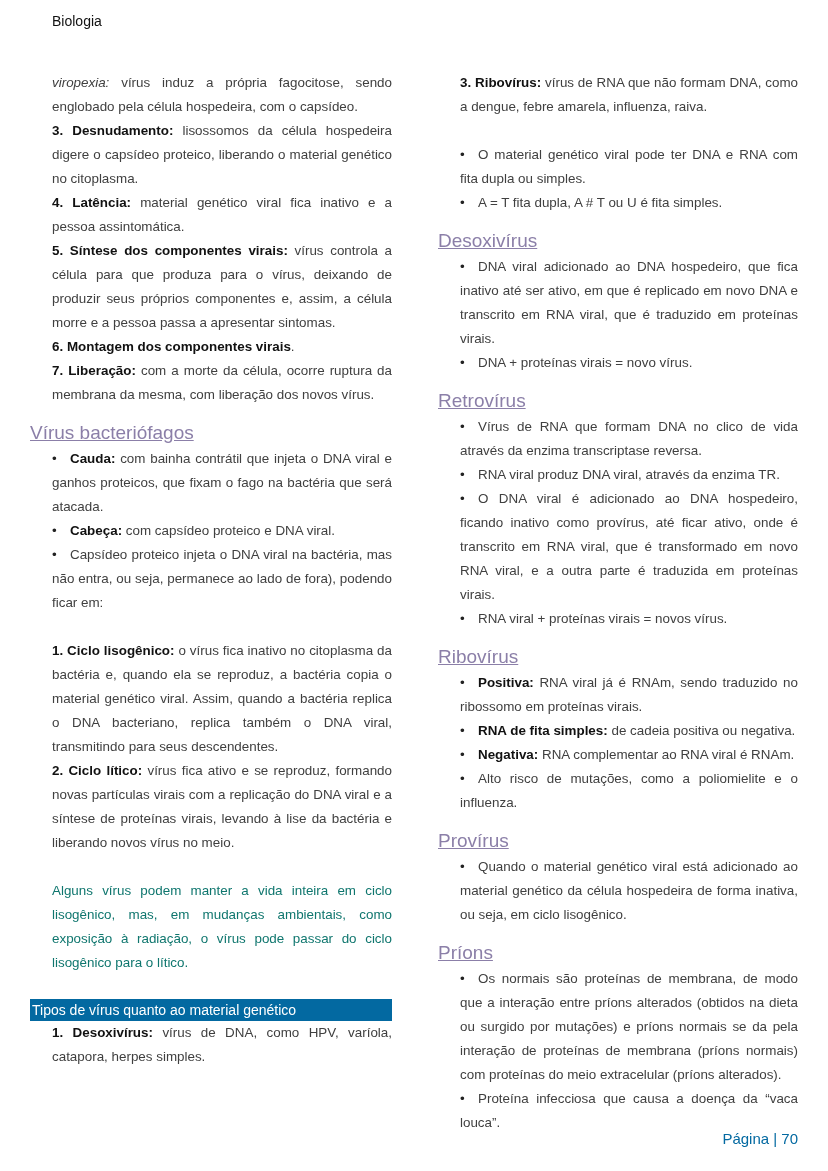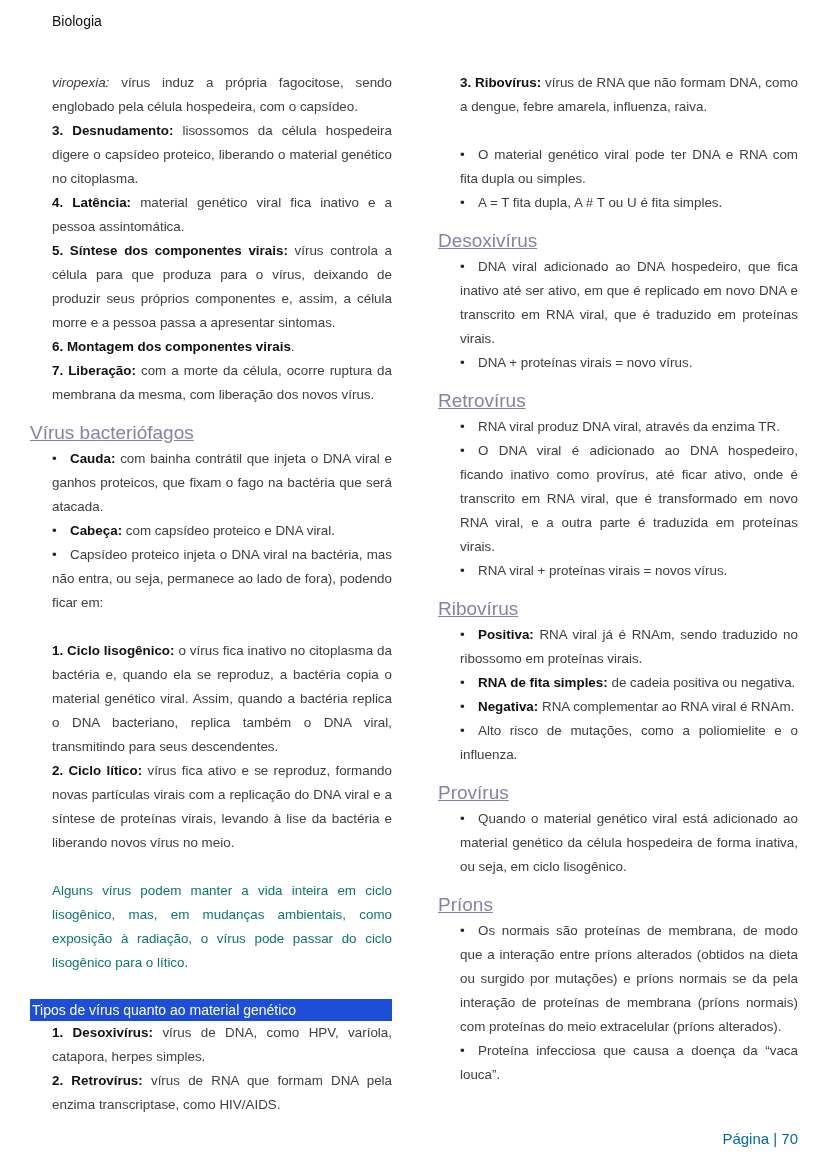--- a/index.html
+++ b/index.html
@@ -5,21 +5,21 @@
   html,body{margin:0;padding:0;background:#fff;}
   body{width:828px;height:1171px;position:relative;overflow:hidden;font-family:"Liberation Sans",sans-serif;color:#404040;font-size:13.4px;}
   .col{position:absolute;top:0;margin-top:36px;}
   .left{left:30px;width:362px;}
   .right{left:438px;width:360px;}
   .hdr{position:absolute;left:52px;top:13px;font-size:14px;color:#111;}
   p{margin:0;line-height:24px;text-align:justify;}
   .ind{padding-left:22px;}
   b{color:#111;font-weight:bold;}
   h2{font-weight:normal;color:#8b7fa8;font-size:19px;margin:0;line-height:28px;text-decoration:underline;}
-  .bar{background:#1d4ed8;color:#fff;font-size:14px;line-height:22px;padding-left:2px;width:360px;}
+  .bar{background:#0369a1;color:#fff;font-size:14px;line-height:22px;padding-left:2px;width:360px;}
   .bul::before{content:"•";display:inline-block;width:18px;color:#222;}
   .foot{position:absolute;right:30px;top:1130px;font-size:15px;color:#0369a1;}
 </style>
 </head>
 <body>
 
 <div class="hdr">Biologia</div>
 
 <div class="col left" style="top:35px">
   <div class="ind">
@@ -35,37 +35,37 @@
     <p class="bul"><b>Cauda:</b><span> com bainha contrátil que injeta o DNA viral e ganhos proteicos, que fixam o fago na bactéria que será atacada.</span></p>
     <p class="bul"><b>Cabeça:</b><span> com capsídeo proteico e DNA viral.</span></p>
     <p class="bul"><span>Capsídeo proteico injeta o DNA viral na bactéria, mas não entra, ou seja, permanece ao lado de fora), podendo ficar em:</span></p>
     <p style="margin-top:24px"><b>1. Ciclo lisogênico:</b><span> o vírus fica inativo no citoplasma da bactéria e, quando ela se reproduz, a bactéria copia o material genético viral. Assim, quando a bactéria replica o DNA bacteriano, replica também o DNA viral, transmitindo para seus descendentes.</span></p>
     <p><b>2. Ciclo lítico:</b><span> vírus fica ativo e se reproduz, formando novas partículas virais com a replicação do DNA viral e a síntese de proteínas virais, levando à lise da bactéria e liberando novos vírus no meio.</span></p>
     <p style="margin-top:24px;color:#0f766e;font-weight:normal">Alguns vírus podem manter a vida inteira em ciclo lisogênico, mas, em mudanças ambientais, como exposição à radiação, o vírus pode passar do ciclo lisogênico para o lítico.</p>
   </div>
   <div class="bar" style="margin-top:24px">Tipos de vírus quanto ao material genético</div>
   <div class="ind">
     <p><b>1. Desoxivírus:</b><span> vírus de DNA, como HPV, varíola, catapora, herpes simples.</span></p>
-    <p><b>2. Retrovírus:</b><span> vírus de RNA que formam DNA pela enzima transcriptase, como HIV/AIDS.</span></p>
   </div>
 </div>
 
 <div class="col right" style="top:35px">
   <div class="ind">
     <p><b>3. Ribovírus:</b><span> vírus de RNA que não formam DNA, como a dengue, febre amarela, influenza, raiva.</span></p>
     <p class="bul" style="margin-top:24px">O material genético viral pode ter DNA e RNA com fita dupla ou simples.</p>
     <p class="bul">A = T fita dupla, A # T ou U é fita simples.</p>
   </div>
   <h2 style="margin-top:12px">Desoxivírus</h2>
   <div class="ind">
     <p class="bul">DNA viral adicionado ao DNA hospedeiro, que fica inativo até ser ativo, em que é replicado em novo DNA e transcrito em RNA viral, que é traduzido em proteínas virais.</p>
     <p class="bul">DNA + proteínas virais = novo vírus.</p>
   </div>
   <h2 style="margin-top:12px">Retrovírus</h2>
   <div class="ind">
+    <p class="bul">Vírus de RNA que formam DNA no clico de vida através da enzima transcriptase reversa.</p>
     <p class="bul">RNA viral produz DNA viral, através da enzima TR.</p>
     <p class="bul">O DNA viral é adicionado ao DNA hospedeiro, ficando inativo como provírus, até ficar ativo, onde é transcrito em RNA viral, que é transformado em novo RNA viral, e a outra parte é traduzida em proteínas virais.</p>
     <p class="bul">RNA viral + proteínas virais = novos vírus.</p>
   </div>
   <h2 style="margin-top:12px">Ribovírus</h2>
   <div class="ind">
     <p class="bul"><b>Positiva:</b><span> RNA viral já é RNAm, sendo traduzido no ribossomo em proteínas virais.</span></p>
     <p class="bul"><b>RNA de fita simples:</b><span> de cadeia positiva ou negativa.</span></p>
     <p class="bul"><b>Negativa:</b><span> RNA complementar ao RNA viral é RNAm.</span></p>
     <p class="bul"><span>Alto risco de mutações, como a poliomielite e o influenza.</span></p>

